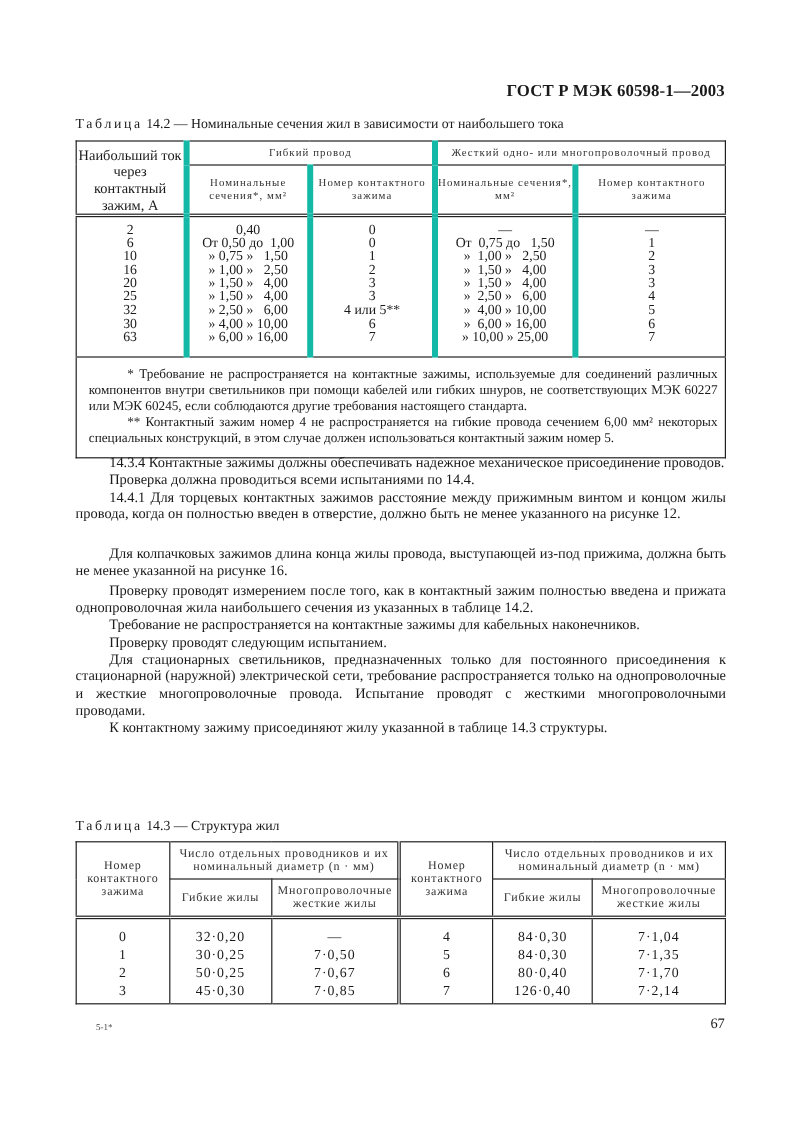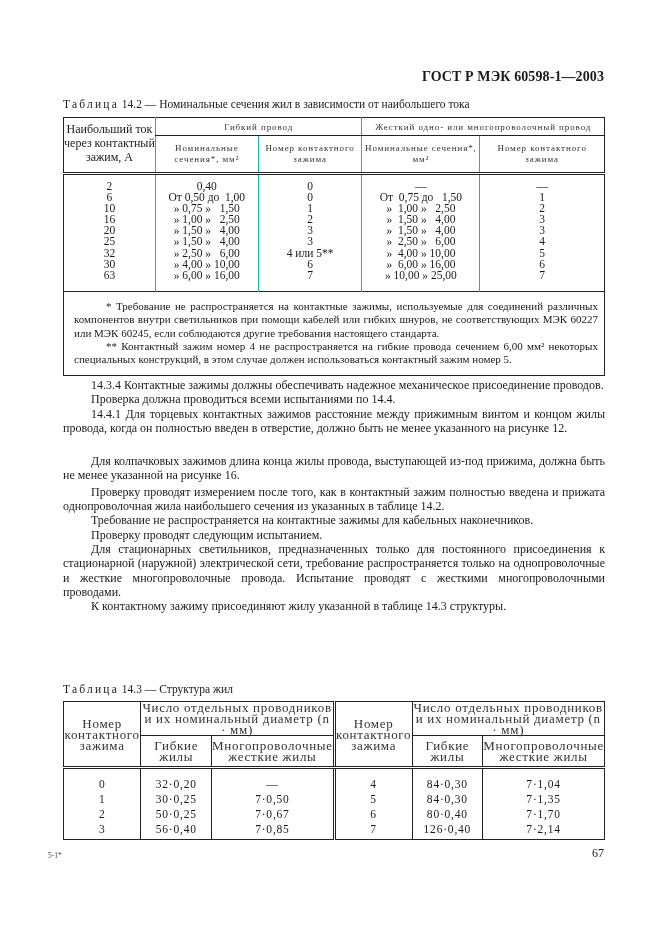--- a/index.html
+++ b/index.html
@@ -8,44 +8,44 @@
   .abs { position: absolute; }
   .hdr { right: 57px; top: 69px; font-weight: bold; font-size: 14px; letter-spacing: 0.1px; }
   .caption { left: 63px; font-size: 11.5px; }
   .caption .sp { letter-spacing: 2.2px; }
   table { border-collapse: collapse; position: absolute; }
   td, th { padding: 0; font-weight: normal; }
   
   #t1 { left: 63px; top: 117px; width: 542px; border: 1.3px solid #222; font-size: 11.5px; padding-left: 48px; }
   #t1 .h { font-size: 9px; letter-spacing: 0.9px; color: #333; text-align: center; }
   #t1 .hbig { font-size: 12px; line-height: 14px; text-align: center; vertical-align: top; padding-top: 4px; }
-  #t1 td { border-left: 1px solid #14b8a6; }
+  #t1 td { border-left: 5px solid #14b8a6; }
   #t1 .hrow1 td { height: 17px; border-bottom: 1px solid #222; }
   #t1 .hrow2 td { height: 36px; line-height: 11px; }
   #t1 .sep td { border-bottom: 3px double #222; height: 0; }
   #t1 .body td { text-align: center; vertical-align: top; line-height: 11.1px; padding-top: 6px; padding-bottom: 10px; }
   #t1 .notes td { border-top: 1.3px solid #222; font-size: 11px; line-height: 13.4px; padding: 8px 6px 8px 10px; text-align: justify; }
   .indent { text-indent: 32px; }
   .line { display: block; white-space: pre; }
   
   .para { left: 63px; width: 542px; font-size: 12px; line-height: 14.3px; text-align: justify; }
   .para p { margin: 0; }
   .para .ind { text-indent: 28px; }
   .para .it { }
   .para .b { font-weight: bold; }
   
   #t2 { left: 63px; top: 701px; width: 542px; border: 1.3px solid #222; }
-  #t2 .h { font-size: 13px; letter-spacing: 0.7px; color: #333; text-align: center; line-height: 11px; }
+  #t2 .h { font-size: 10px; letter-spacing: 0.7px; color: #333; text-align: center; line-height: 11px; }
   #t2 td { border-left: 1px solid #222; }
   #t2 td.dbl { border-left: 3px double #222; }
   #t2 .r1 td.sub { border-bottom: 1px solid #222; height: 30px; }
   #t2 .r2 td { height: 30px; }
   #t2 .sep td { border-bottom: 3px double #222; height: 0; }
   #t2 .body td { text-align: center; vertical-align: top; font-size: 11.5px; line-height: 15px; letter-spacing: 0.8px; padding-top: 8px; padding-bottom: 2px; }
-  .foot-l { left: 48px; top: 851px; font-size: 7.5px; color: #444; }
+  .foot-l { left: 80px; top: 851px; font-size: 7.5px; color: #444; }
   .foot-r { right: 57px; top: 846px; font-size: 12px; }
 </style>
 </head>
 <body>
 
 <div class="abs hdr">ГОСТ Р МЭК 60598-1—2003</div>
 
 <div class="abs caption" style="top:98px;">
   <span class="sp">Таблица</span>
   <span>14.2 — Номинальные сечения жил в зависимости от наибольшего тока</span>
@@ -195,21 +195,21 @@
     <td style="border-left:none">
       <span class="line">0</span>
       <span class="line">1</span>
       <span class="line">2</span>
       <span class="line">3</span>
     </td>
     <td>
       <span class="line">32·0,20</span>
       <span class="line">30·0,25</span>
       <span class="line">50·0,25</span>
-      <span class="line">56·0,40</span>
+      <span class="line">45·0,30</span>
     </td>
     <td>
       <span class="line">—</span>
       <span class="line">7·0,50</span>
       <span class="line">7·0,67</span>
       <span class="line">7·0,85</span>
     </td>
     <td class="dbl">
       <span class="line">4</span>
       <span class="line">5</span>

